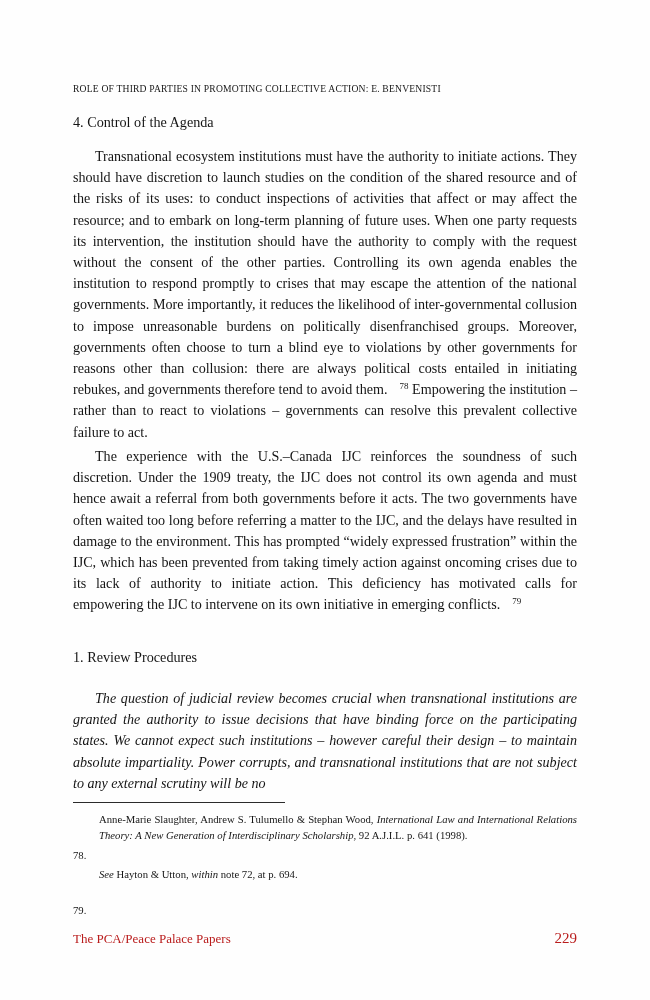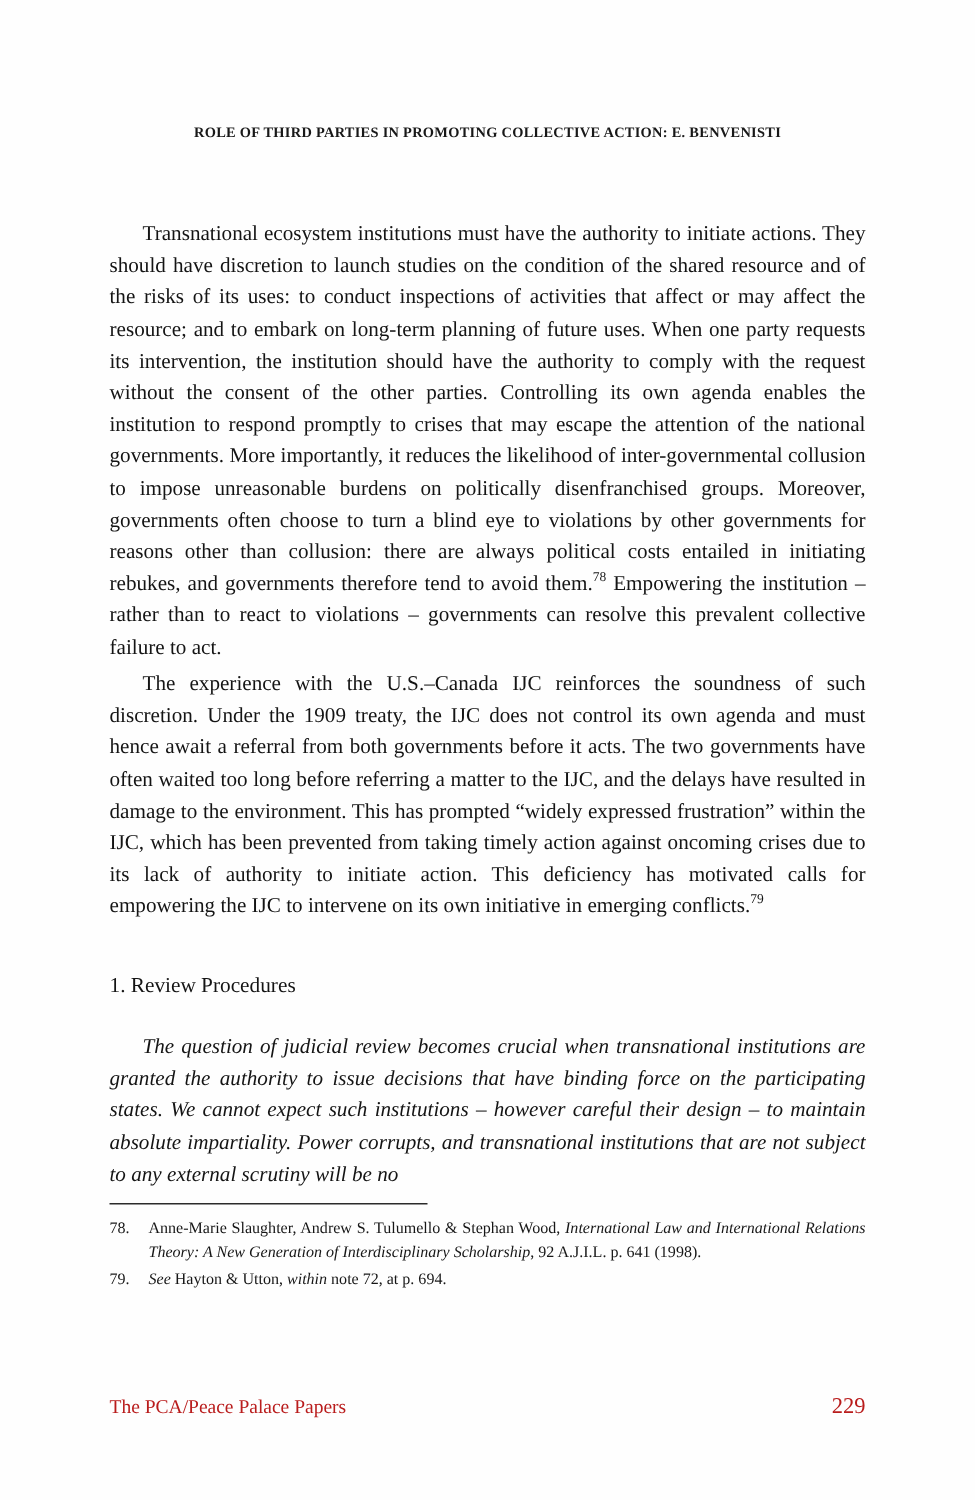--- a/index.html
+++ b/index.html
@@ -31,23 +31,23 @@
     inset: 0;
     background: #fefefe;
     pointer-events: none;
   }
 
   .running-head {
     position: absolute;
     left: 73px;
     top: 83px;
     width: 504px;
-    text-align: center;
+    text-align: left;
     font-size: 9.6px;
-    font-weight: 700;
+    font-weight: 400;
     letter-spacing: 0.02em;
     color: #181818;
     font-variant: normal;
     white-space: nowrap;
   }
 
   .section-heading {
     font-size: 14.2px;
     font-weight: 400;
     color: #141414;
@@ -63,20 +63,21 @@
     margin: 0;
     color: #141414;
     text-indent: 22px;
     hyphens: none;
   }
 
   sup.fn {
     font-size: 9px;
     vertical-align: super;
     line-height: 0;
+    margin-left: 12px;
   }
 
   .footnote-rule {
     position: absolute;
     left: 73px;
     top: 802px;
     width: 212px;
     height: 1px;
     background: #2b2b2b;
   }
@@ -92,20 +93,21 @@
   }
 
   .footnote {
     display: flex;
     margin-bottom: 3px;
   }
   .fn-num {
     width: 26px;
     flex: 0 0 26px;
     text-align: left;
+    margin-top: 36px;
   }
   .fn-text {
     flex: 1;
     text-align: justify;
   }
   .fn-text i { font-style: italic; }
 
   .page-footer {
     position: absolute;
     left: 73px;
@@ -130,20 +132,23 @@
   #par-3     { position: absolute; left: 73px; top: 688px; width: 504px; font-style: italic; }
 </style>
 </head>
 <body>
 
 <div class="page">
   <div class="scan-tint"></div>
 
   <div class="running-head">ROLE OF THIRD PARTIES IN PROMOTING COLLECTIVE ACTION: E. BENVENISTI</div>
 
+  <div id="heading-4">
+    <p class="section-heading">4. Control of the Agenda</p>
+  </div>
 
   <div id="par-1">
     <p class="body-par"><span>Transnational ecosystem institutions must have the authority to initiate actions. They should have discretion to launch studies on the condition of the shared resource and of the risks of its uses: to conduct inspections of activities that affect or may affect the resource; and to embark on long-term planning of future uses. When one party requests its intervention, the institution should have the authority to comply with the request without the consent of the other parties. Controlling its own agenda enables the institution to respond promptly to crises that may escape the attention of the national governments. More importantly, it reduces the likelihood of inter-governmental collusion to impose unreasonable burdens on politically disenfranchised groups. Moreover, governments often choose to turn a blind eye to violations by other governments for reasons other than collusion: there are always political costs entailed in initiating rebukes, and governments therefore tend to avoid them.</span><sup class="fn">78</sup><span> Empowering the institution – rather than to react to violations – governments can resolve this prevalent collective failure to act.</span></p>
   </div>
 
   <div id="par-2">
     <p class="body-par"><span>The experience with the U.S.–Canada IJC reinforces the soundness of such discretion. Under the 1909 treaty, the IJC does not control its own agenda and must hence await a referral from both governments before it acts. The two governments have often waited too long before referring a matter to the IJC, and the delays have resulted in damage to the environment. This has prompted “widely expressed frustration” within the IJC, which has been prevented from taking timely action against oncoming crises due to its lack of authority to initiate action. This deficiency has motivated calls for empowering the IJC to intervene on its own initiative in emerging conflicts.</span><sup class="fn">79</sup></p>
   </div>
 
   <div id="heading-5">

